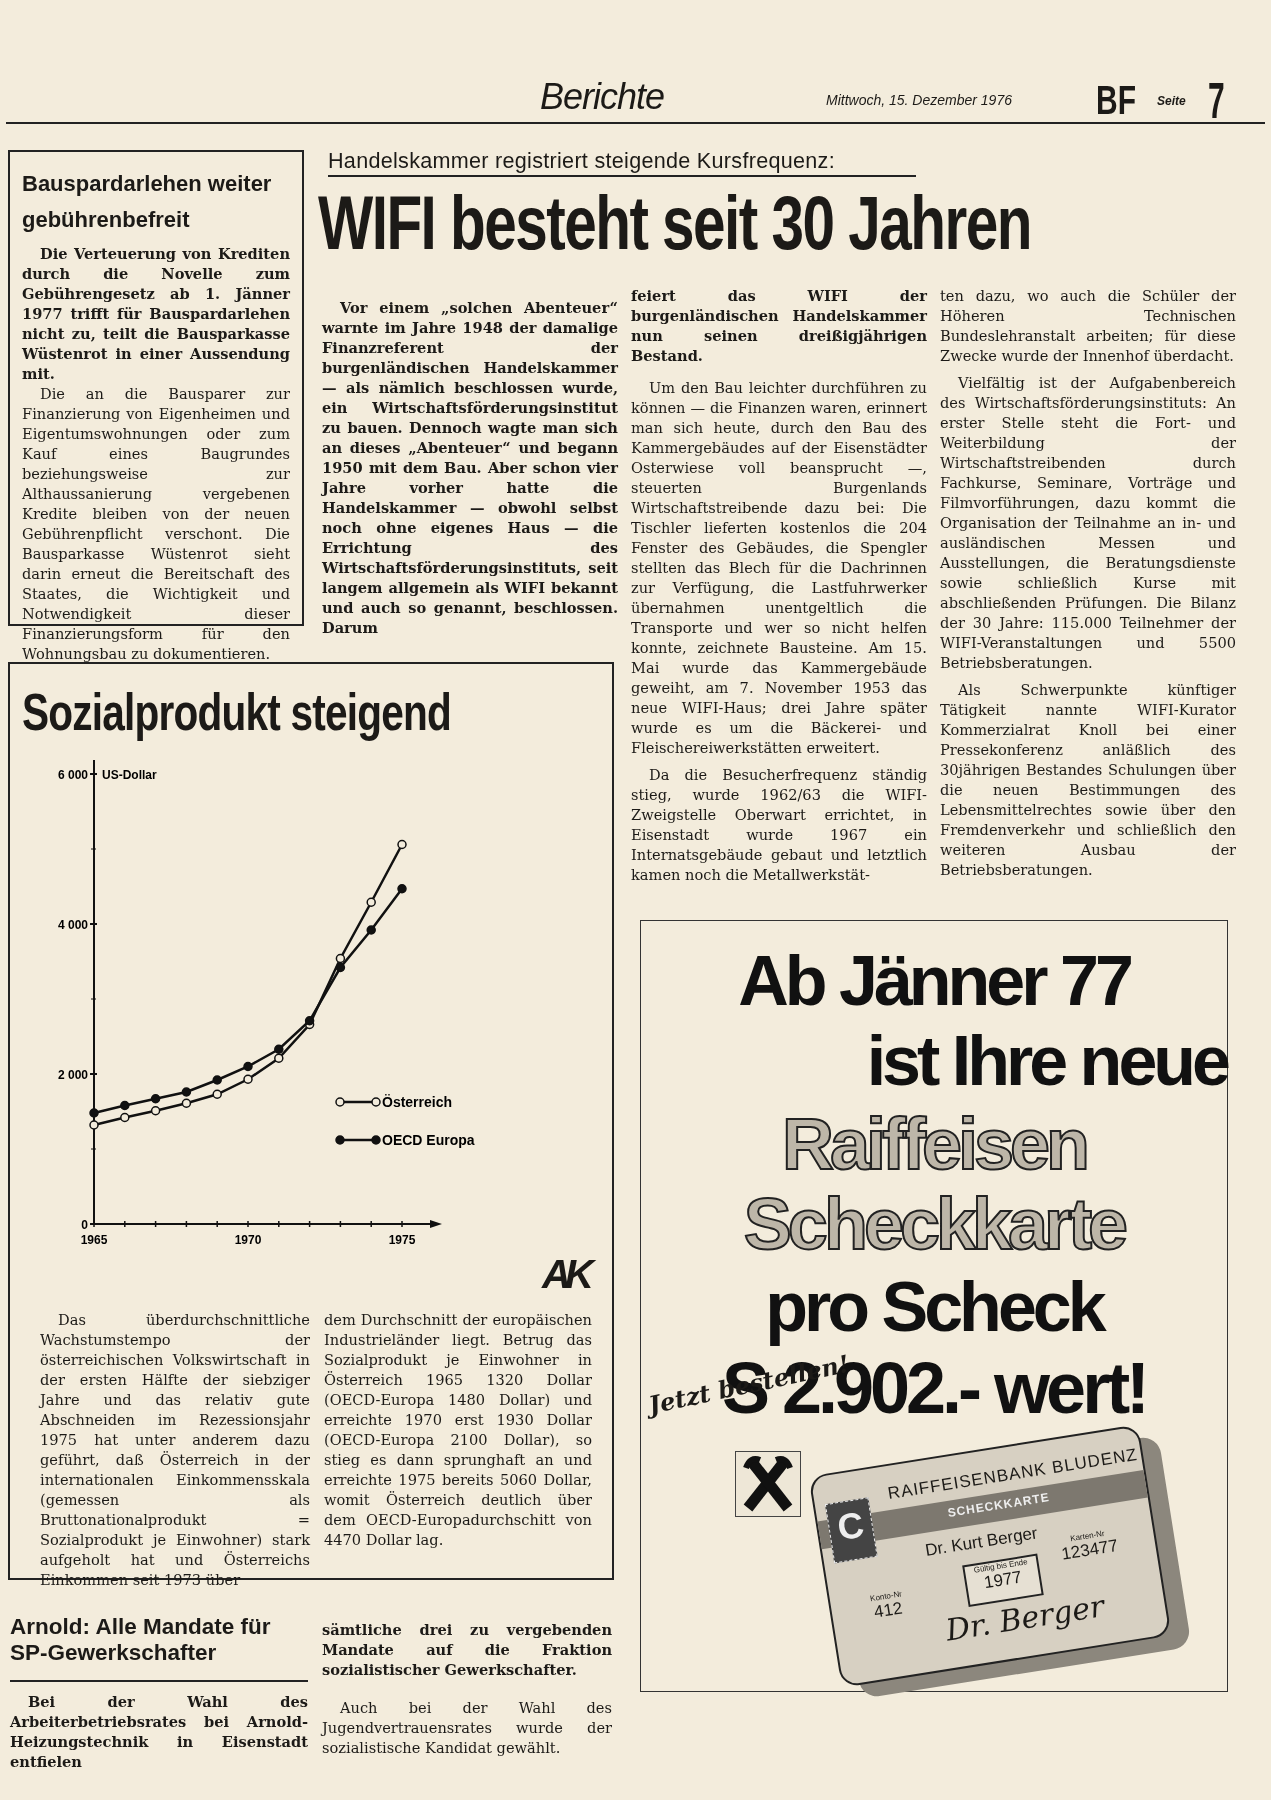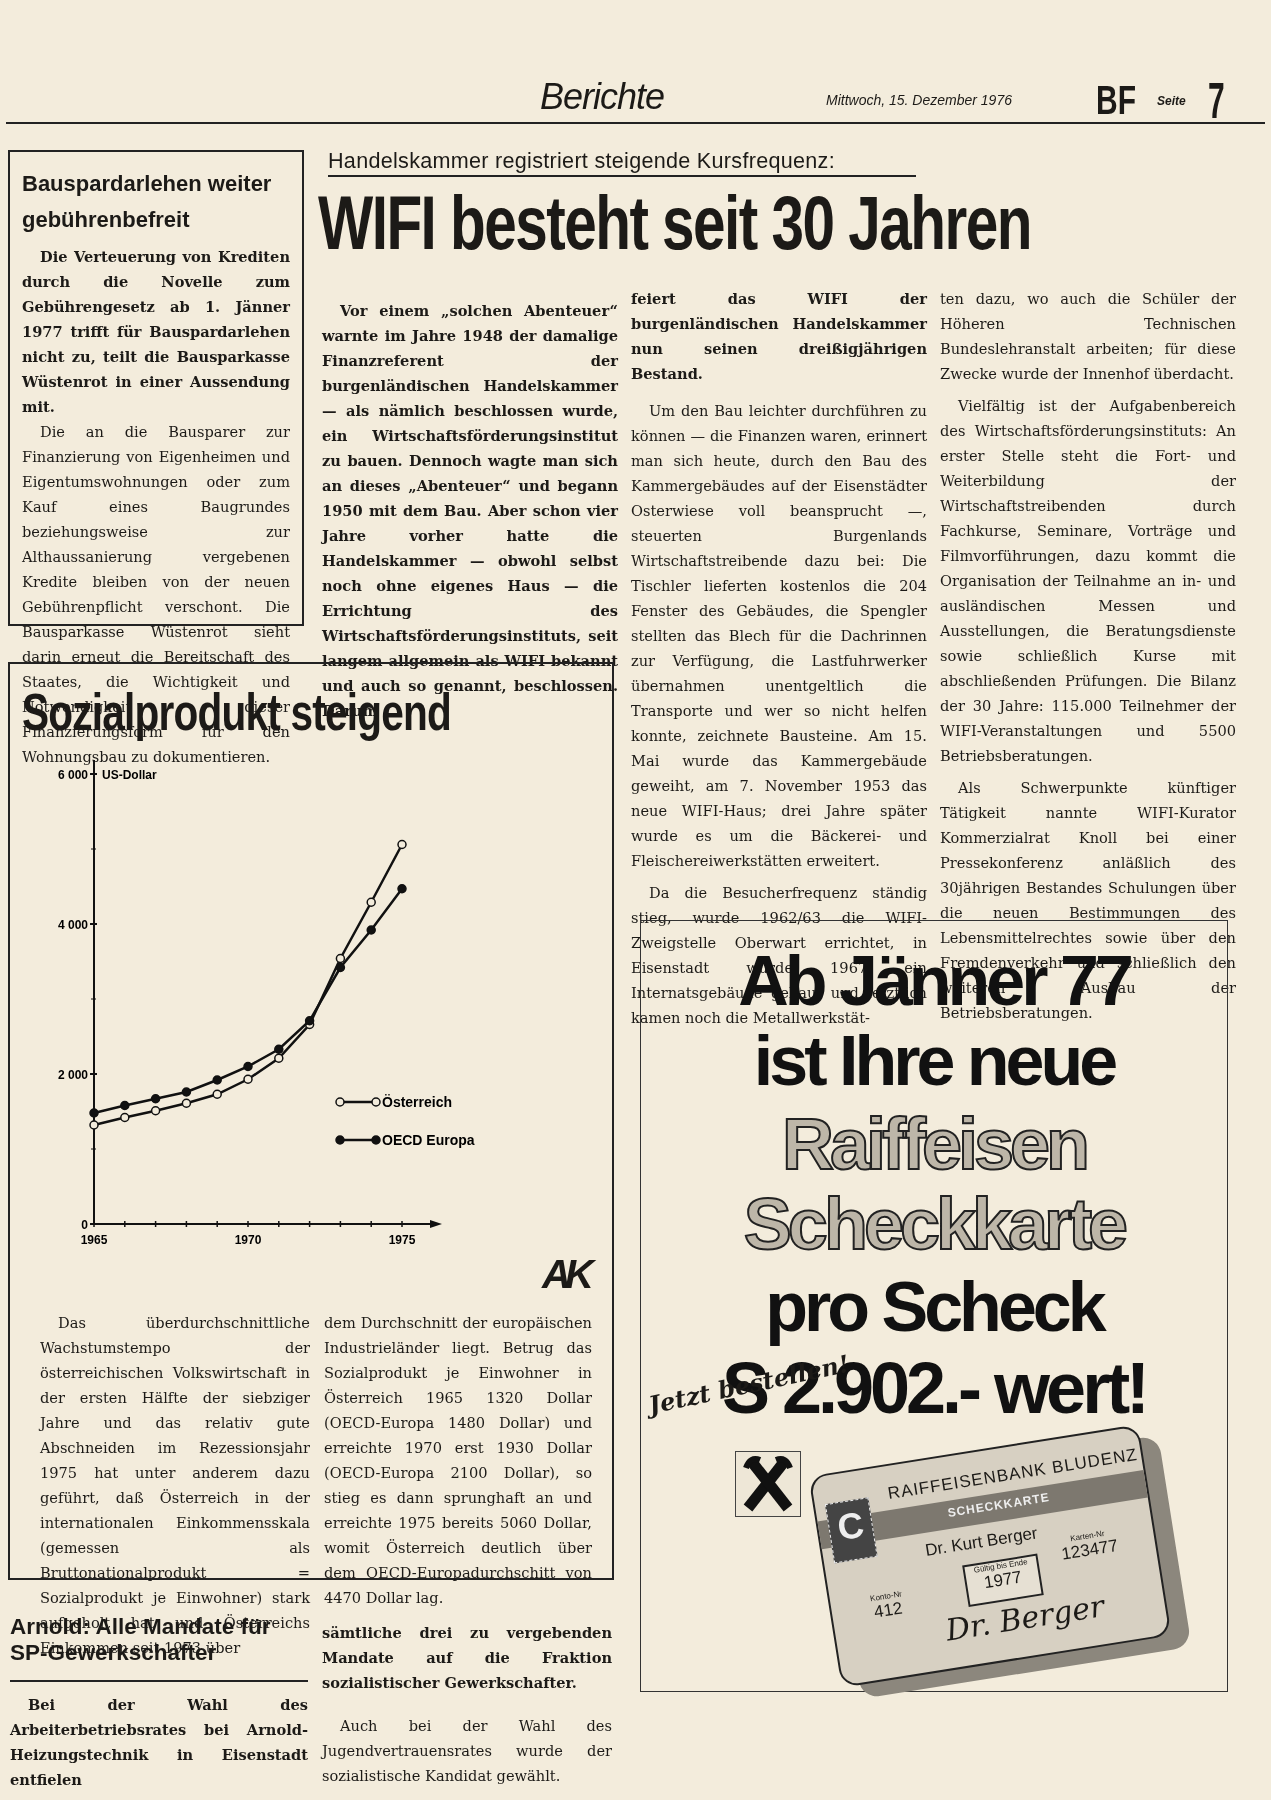--- a/index.html
+++ b/index.html
@@ -9,21 +9,21 @@
   .masthead-rule{position:absolute;left:6px;right:6px;top:122px;height:2px;background:#222;}
   .section{left:540px;top:76px;font-family:"Liberation Sans",sans-serif;font-style:italic;font-size:36px;letter-spacing:-1px;}
   .dateline{left:826px;top:92px;font-family:"Liberation Sans",sans-serif;font-style:italic;font-size:14px;text-align:center;}
   .bf{left:1096px;top:78px;font-family:"Liberation Sans",sans-serif;font-weight:bold;font-size:40px;transform:scaleX(0.75);transform-origin:left;}
   .seite{left:1157px;top:94px;font-family:"Liberation Sans",sans-serif;font-weight:bold;font-style:italic;font-size:12px;}
   .pageno{left:1208px;top:72px;font-family:"Liberation Sans",sans-serif;font-weight:bold;font-size:50px;transform:scaleX(0.6);transform-origin:left;}
 
   .box{position:absolute;border:2px solid #222;}
   .sidebar{left:8px;top:150px;width:292px;height:472px;}
   .sb-title{margin:14px 12px 6px 12px;font-family:"Liberation Sans",sans-serif;font-weight:bold;font-size:22px;line-height:36px;}
-  .txt{font-size:14.6px;line-height:25px;text-align:justify;hyphens:manual;}
+  .txt{font-size:14.6px;line-height:20px;text-align:justify;hyphens:manual;}
   .txt p{margin:0;text-indent:18px;}
   .bold{font-weight:bold;}
   .sb-body{margin:0 12px;}
 
   .kicker{left:328px;top:148px;font-family:"Liberation Sans",sans-serif;font-size:22px;letter-spacing:.3px;border-bottom:2px solid #222;padding-bottom:1px;width:600px;transform:scaleX(0.98);transform-origin:left;}
   .headline{left:318px;top:182px;font-family:"Liberation Sans",sans-serif;font-weight:bold;font-size:76px;line-height:82px;letter-spacing:-2px;transform:scaleX(0.77);transform-origin:left;white-space:nowrap;}
 
   .col{position:absolute;width:296px;}
   .col p{margin:0 0 7px 0;}
 
@@ -164,21 +164,21 @@
 <div class="abs txt" style="left:10px;top:1692px;width:298px;">
   <p class="bold">Bei der Wahl des Arbeiterbetriebsrates bei Arnold-Heizungstechnik in Eisenstadt entfielen</p>
 </div>
 <div class="abs txt" style="left:322px;top:1620px;width:290px;">
   <p class="bold" style="text-indent:0">sämtliche drei zu vergebenden Mandate auf die Fraktion sozialistischer Gewerkschafter.</p>
   <p style="margin-top:18px">Auch bei der Wahl des Jugendvertrauensrates wurde der sozialistische Kandidat gewählt.</p>
 </div>
 
 <div class="box adbox">
   <div class="ad-line ad-black" style="top:20px;font-size:70px;">Ab Jänner 77</div>
-  <div class="ad-line ad-black" style="top:100px;font-size:70px;">ist Ihre neue</div>
+  <div class="ad-line ad-black" style="top:100px;font-size:70px;text-align:right;">ist Ihre neue</div>
   <div class="ad-line ad-gray" style="top:182px;font-size:72px;">Raiffeisen</div>
   <div class="ad-line ad-gray" style="top:262px;font-size:72px;">Scheckkarte</div>
   <div class="ad-line ad-black" style="top:346px;font-size:70px;">pro Scheck</div>
   <div class="ad-line ad-black" style="top:426px;font-size:72px;">S 2.902.- wert!</div>
 
   <div class="jetzt">Jetzt bestellen!</div>
   <div class="rx">
     <svg width="64" height="64">
       <line x1="12" y1="56" x2="48" y2="10" stroke="#111" stroke-width="11"></line>
       <line x1="52" y1="56" x2="16" y2="10" stroke="#111" stroke-width="11"></line>

